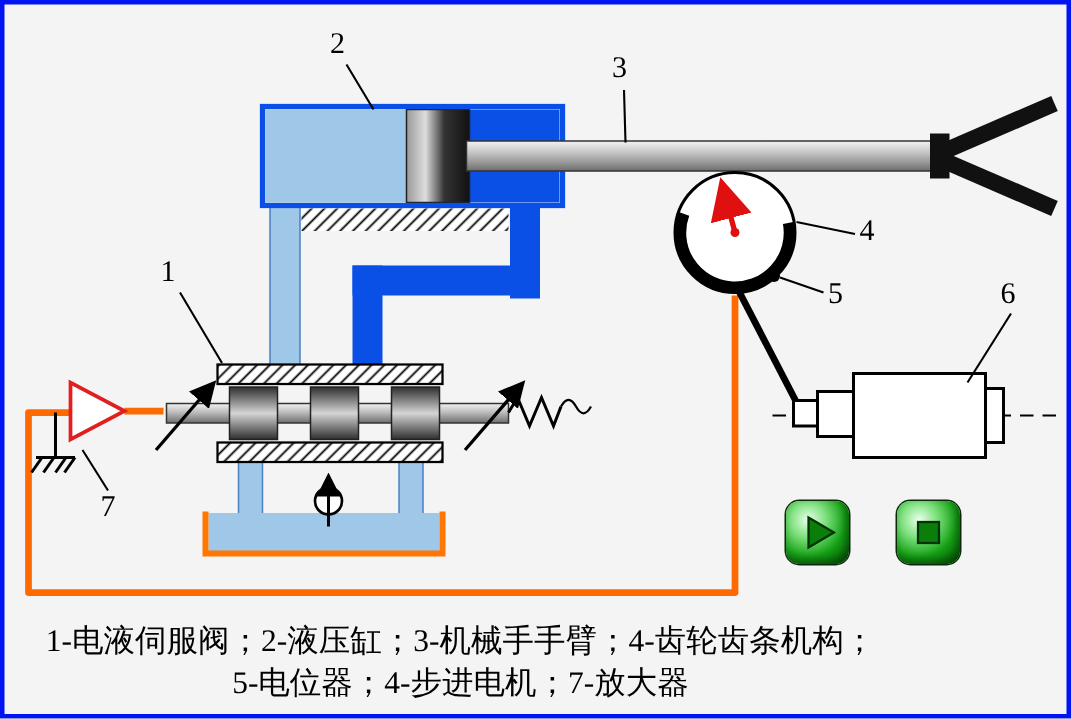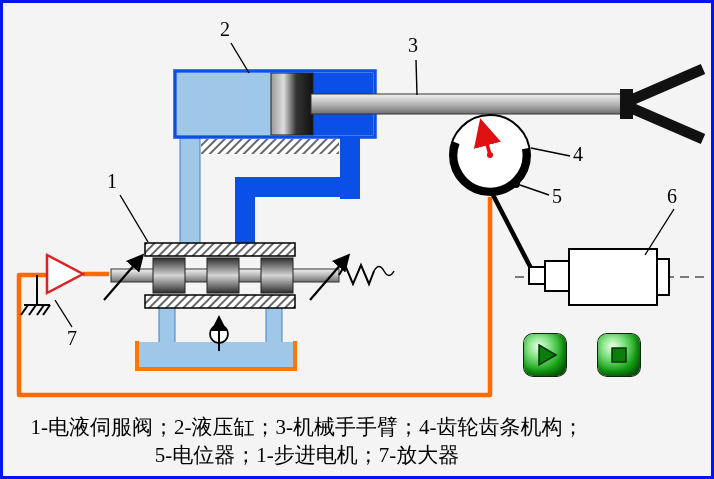--- a/index.html
+++ b/index.html
@@ -143,21 +143,21 @@
 
   <div class="num" style="left:104px; top:168px">1</div>
   <div class="num" style="left:217px; top:16px">2</div>
   <div class="num" style="left:405px; top:32px">3</div>
   <div class="num" style="left:570px; top:141px">4</div>
   <div class="num" style="left:549px; top:183px">5</div>
   <div class="num" style="left:664px; top:183px">6</div>
   <div class="num" style="left:64px;  top:325px">7</div>
 
   <div class="cap" style="top:412px">1-电液伺服阀；2-液压缸；3-机械手手臂；4-齿轮齿条机构；</div>
-  <div class="cap" style="top:440px">5-电位器；1-步进电机；7-放大器</div>
+  <div class="cap" style="top:440px">5-电位器；4-步进电机；7-放大器</div>
 
   <button class="ctl" style="left:521px; top:331px">
     <svg width="40" height="40" viewBox="0 0 40 40">
       <polygon points="14,10 31,20 14,30" fill="#0a7d0a" stroke="#063306" stroke-width="1.5"></polygon>
     </svg>
   </button>
   <button class="ctl" style="left:595px; top:331px">
     <svg width="40" height="40" viewBox="0 0 40 40">
       <rect x="13" y="13" width="14" height="14" fill="#0a7d0a" stroke="#063306" stroke-width="1.5"></rect>
     </svg>

